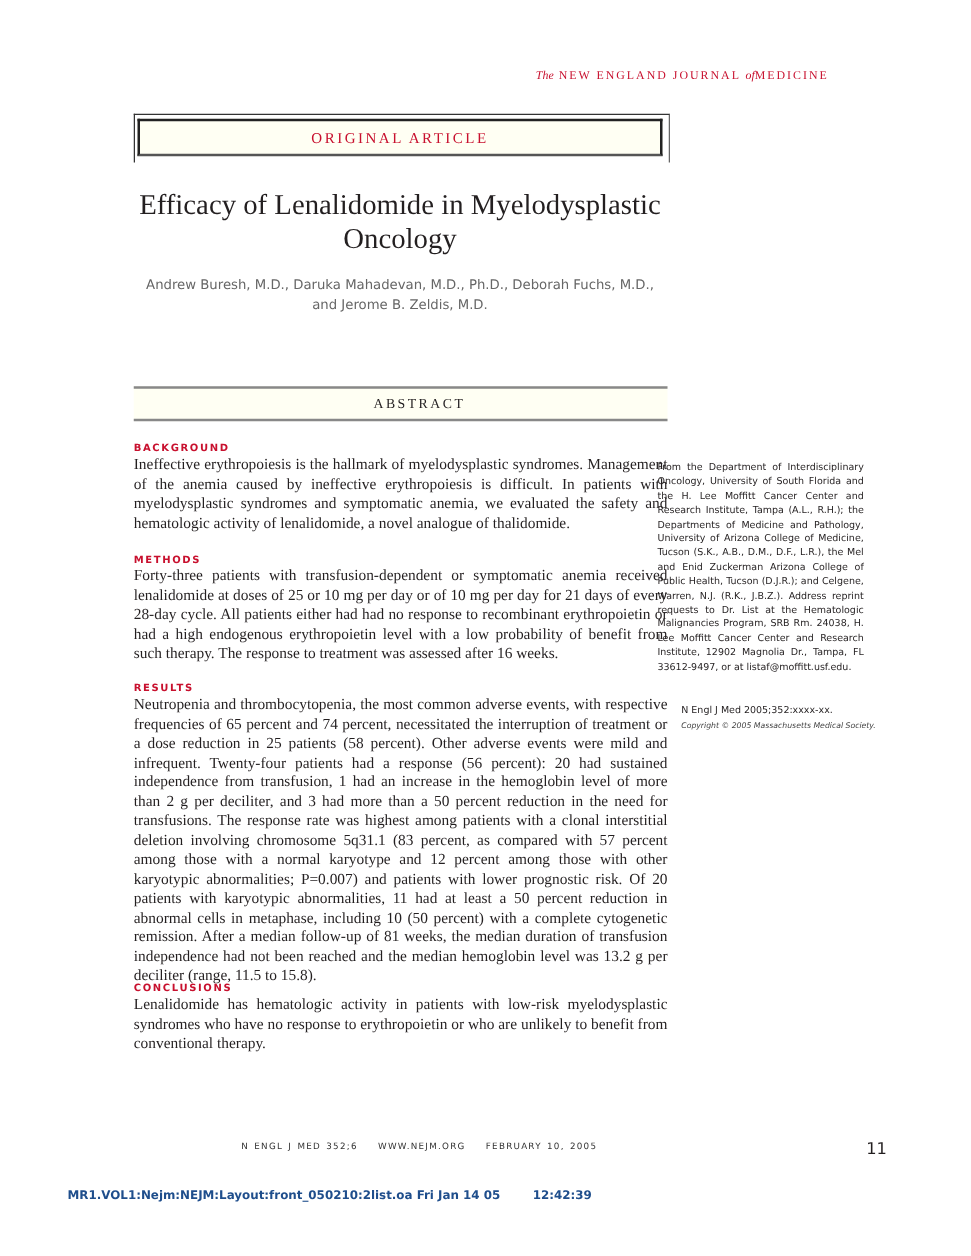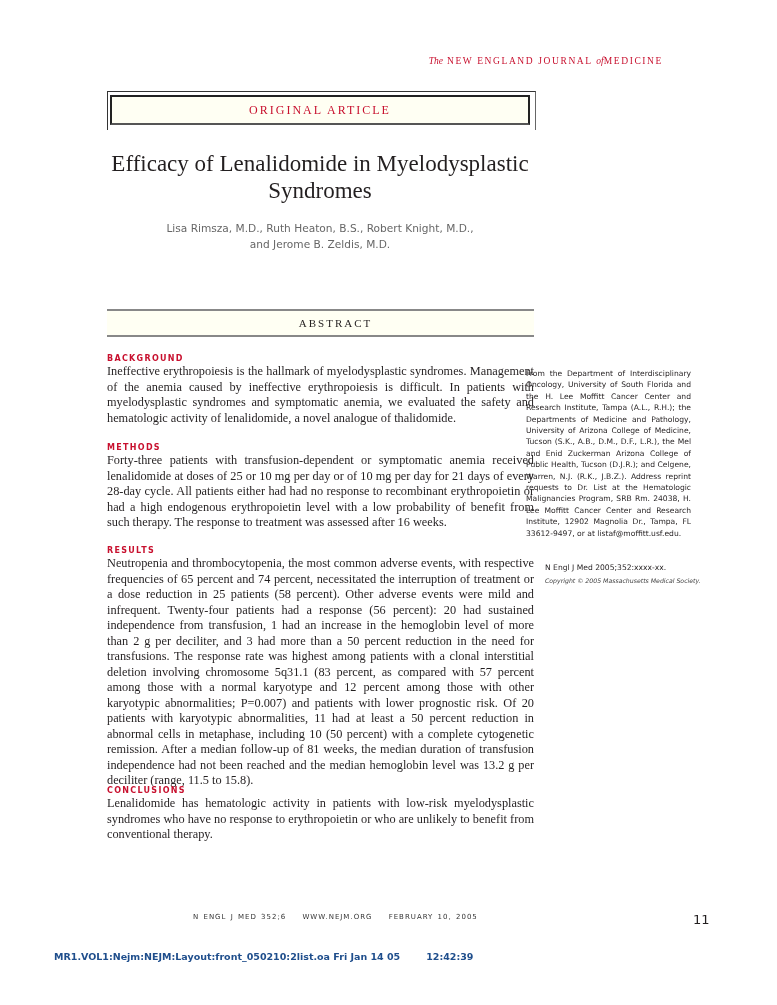--- a/index.html
+++ b/index.html
@@ -30,24 +30,24 @@
 <div class="journal-header">
   <span class="it">The</span>
   <span>NEW ENGLAND JOURNAL</span>
   <span class="it">of</span><span>MEDICINE</span>
 </div>
 
 <div class="frame-outer"></div>
 <div class="frame-inner"></div>
 <div class="section-label">ORIGINAL ARTICLE</div>
 
-<h1 class="title" style="margin:0;font-weight:normal;">Efficacy of Lenalidomide in Myelodysplastic Syndromes</h1>
+<h1 class="title" style="margin:0;font-weight:normal;">Efficacy of Lenalidomide in Myelodysplastic Oncology</h1>
 
 <div class="authors">
-  <div>Lisa Rimsza, M.D., Ruth Heaton, B.S., Robert Knight, M.D.,</div>
+  <div>Andrew Buresh, M.D., Daruka Mahadevan, M.D., Ph.D., Deborah Fuchs, M.D.,</div>
   <div>and Jerome B. Zeldis, M.D.</div>
 </div>
 
 <div class="abstract-bar"></div>
 <div class="abstract-label">ABSTRACT</div>
 
 <div class="sec-head" style="top:354px;">BACKGROUND</div>
 <div class="sec-body" style="top:364px;">Ineffective erythropoiesis is the hallmark of myelodysplastic syndromes. Management of the anemia caused by ineffective erythropoiesis is difficult. In patients with myelodysplastic syndromes and symptomatic anemia, we evaluated the safety and hematologic activity of lenalidomide, a novel analogue of thalidomide.</div>
 
 <div class="sec-head" style="top:443px;">METHODS</div>

